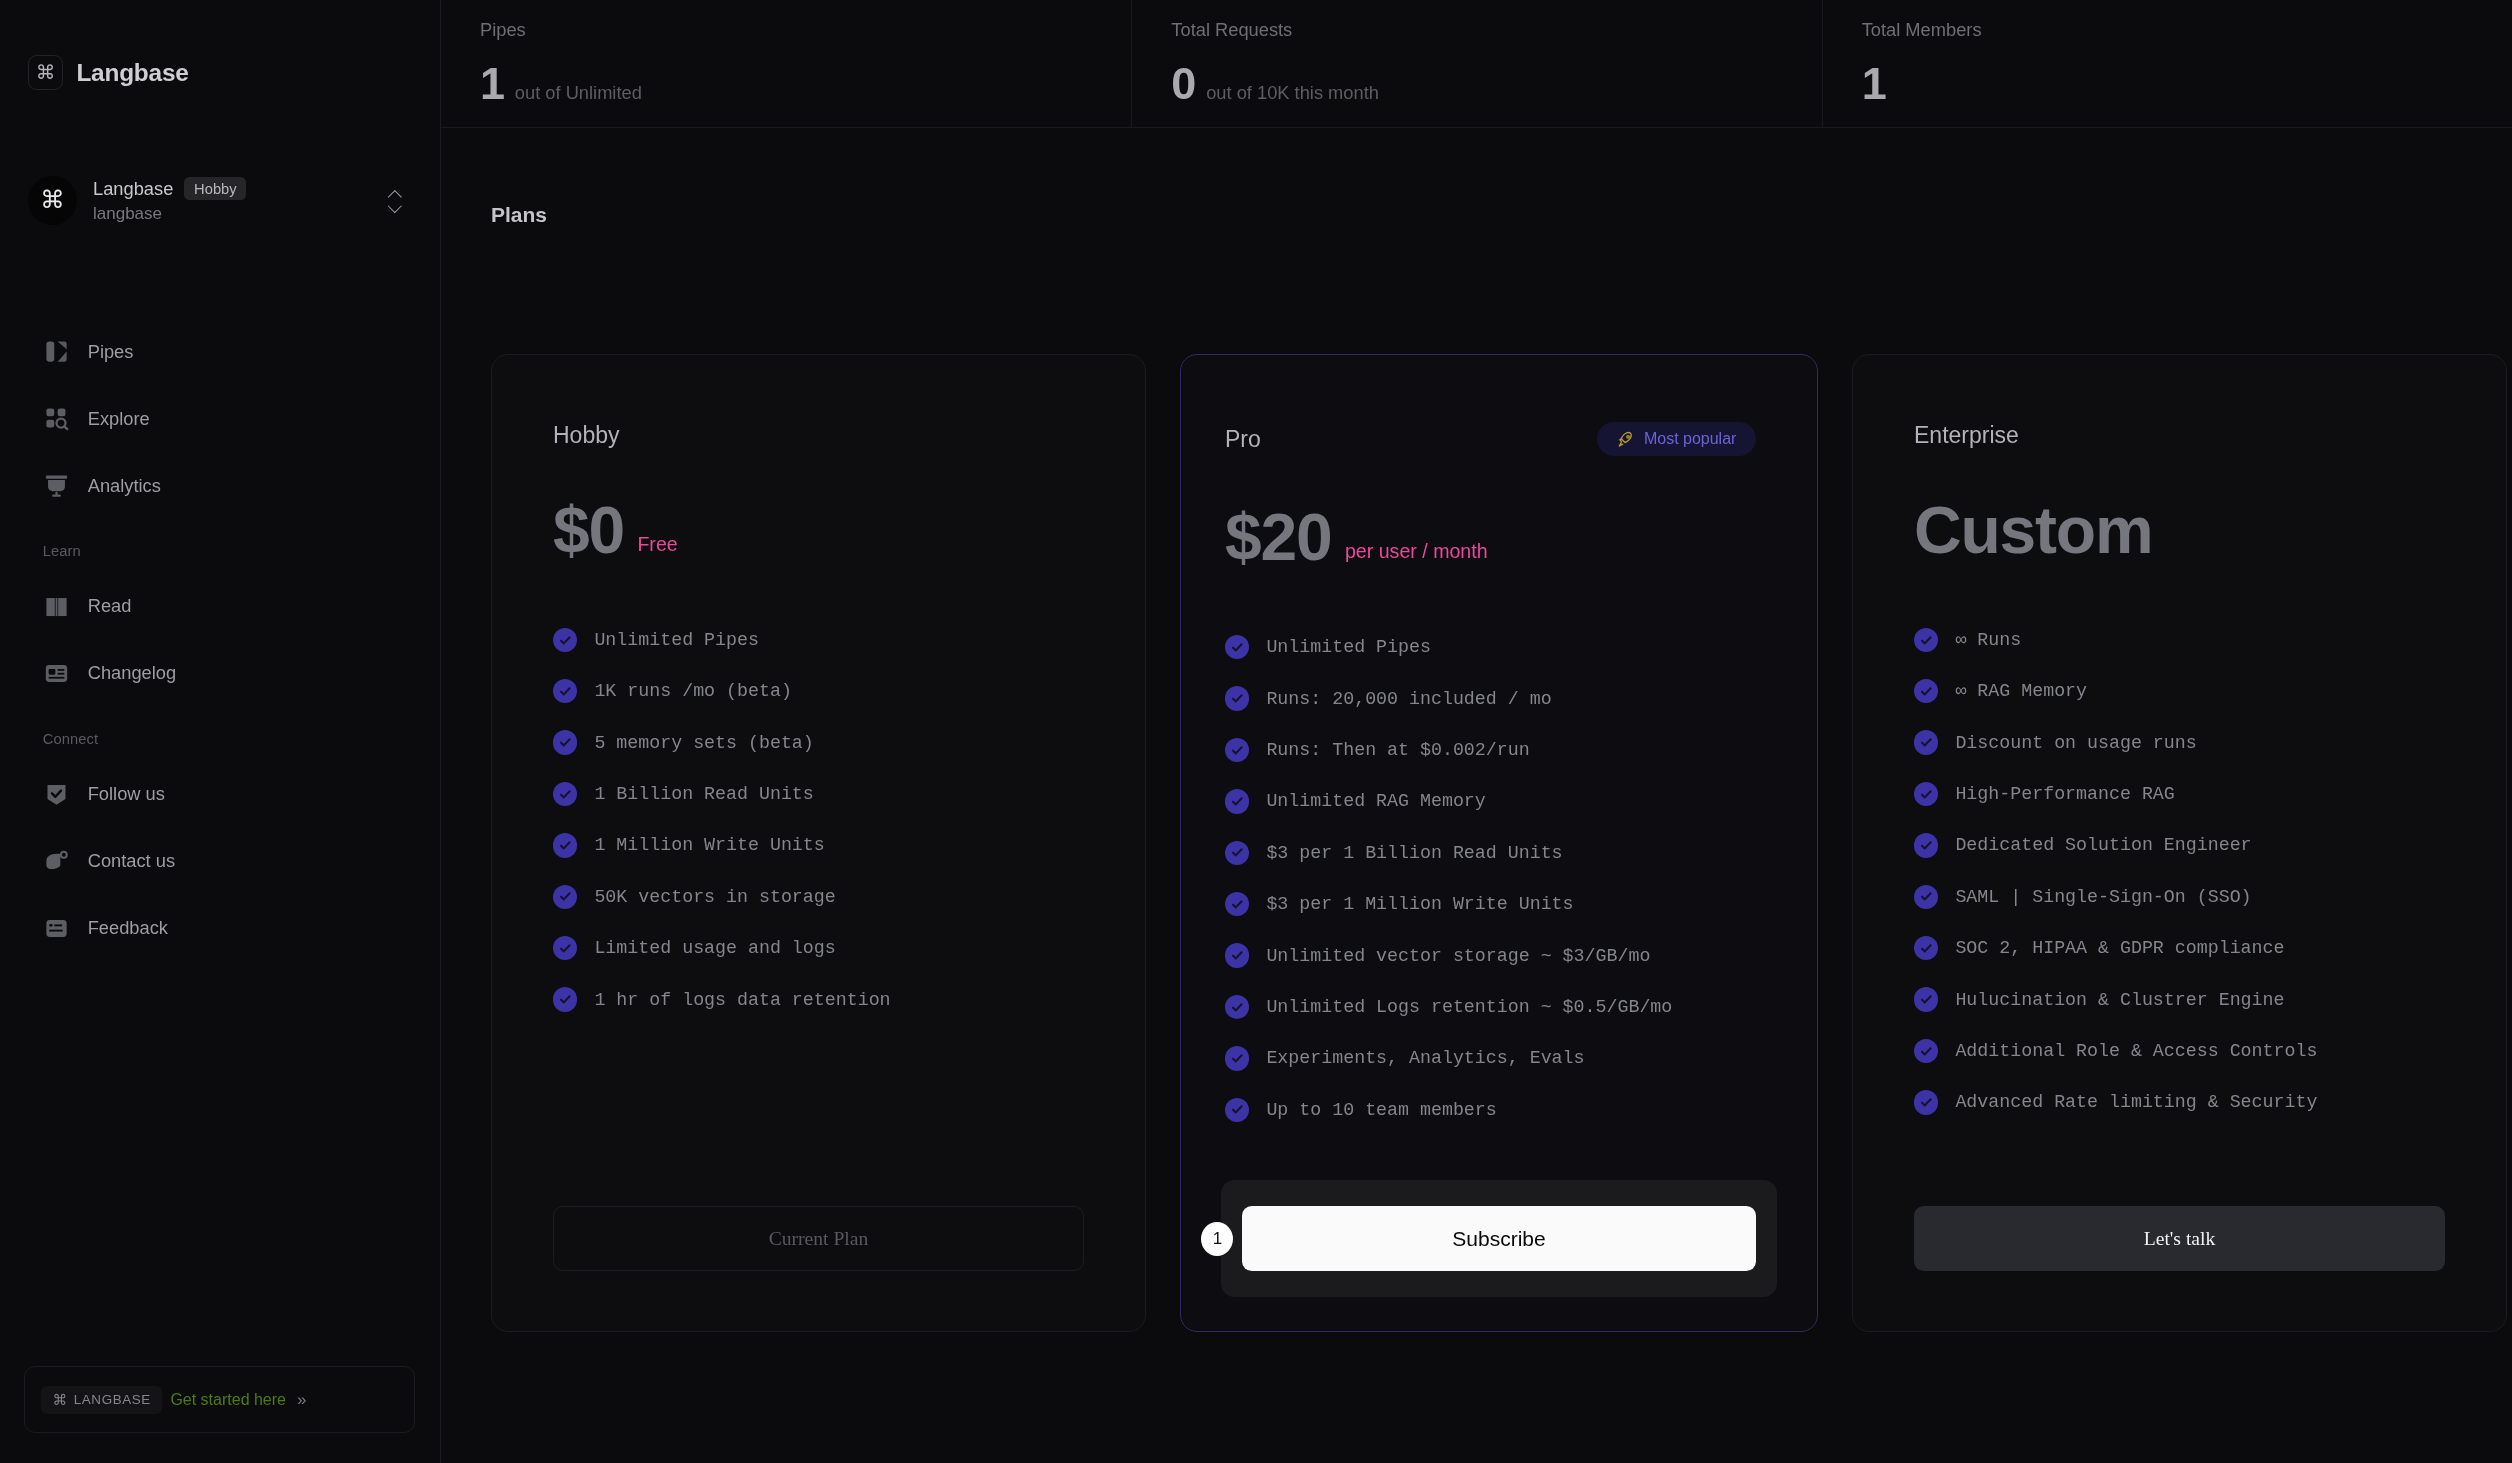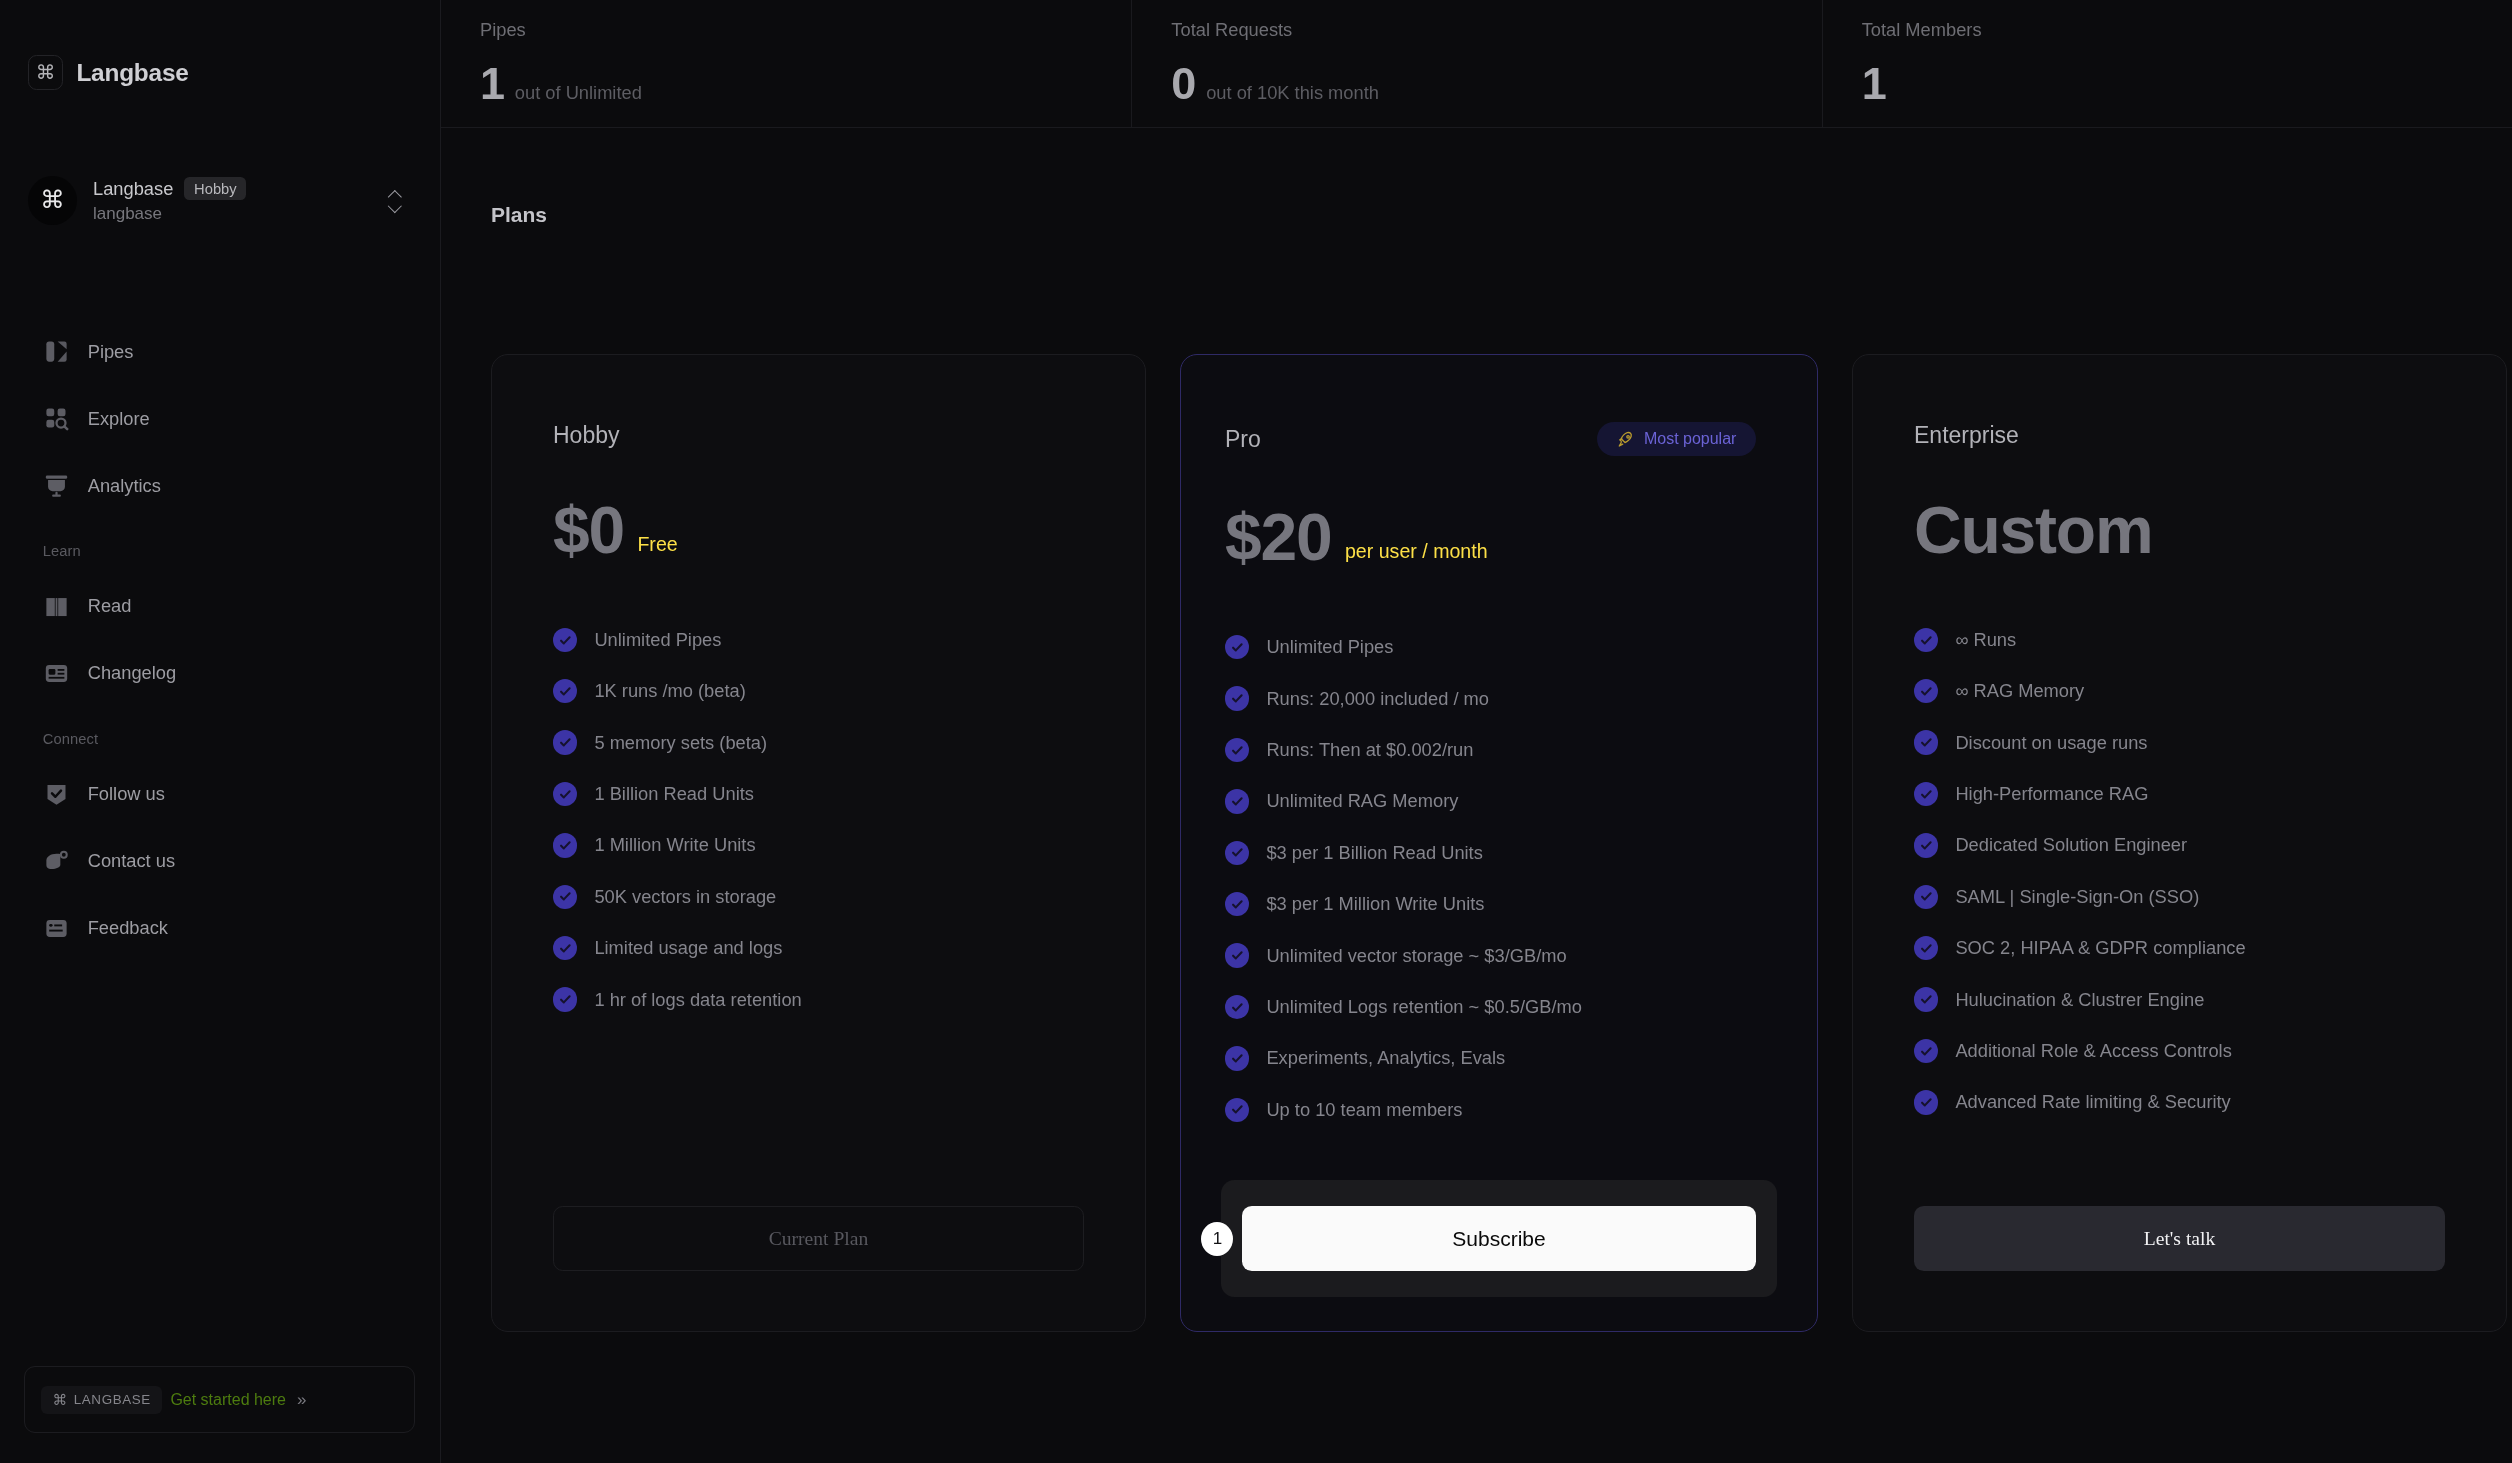--- a/index.html
+++ b/index.html
@@ -147,23 +147,23 @@
   .popular-badge {
     display: flex; align-items: center; gap: 8.6px;
     background: #151533; border-radius: 610px;
     padding: 8px 19.6px;
   }
   .popular-badge .rocket { width: 18.3px; height: 18.3px; display: block; }
   .popular-badge .ptext { font-size: 16px; color: #6b63d6; font-weight: 500; }
 
   .price-row { display: flex; align-items: flex-end; gap: 13.4px; margin-top: 50px; }
   .price { font-size: 66px; font-weight: bold; color: #76767e; line-height: 0.95; letter-spacing: -1.2px; }
-  .price-note { font-size: 19.6px; color: #fde047; padding-bottom: 6.1px; }
-
-  .features { margin-top: 66px; display: flex; flex-direction: column; gap: 27px; }
+  .price-note { font-size: 19.6px; color: #ec4899; padding-bottom: 6.1px; }
+
+  .features { margin-top: 66px; display: flex; flex-direction: column; gap: 27px; font-family: Liberation Mono, monospace; }
   .feature { display: flex; align-items: center; gap: 17px; }
   .check {
     width: 24.4px; height: 24.4px; border-radius: 50%;
     background: #3c34a6; flex: 0 0 24.4px;
     display: flex; align-items: center; justify-content: center;
   }
   .check svg { width: 14.7px; height: 14.7px; display: block; }
   .feature-text { font-size: 18.3px; color: #85858d; }
 
   .card-foot {

